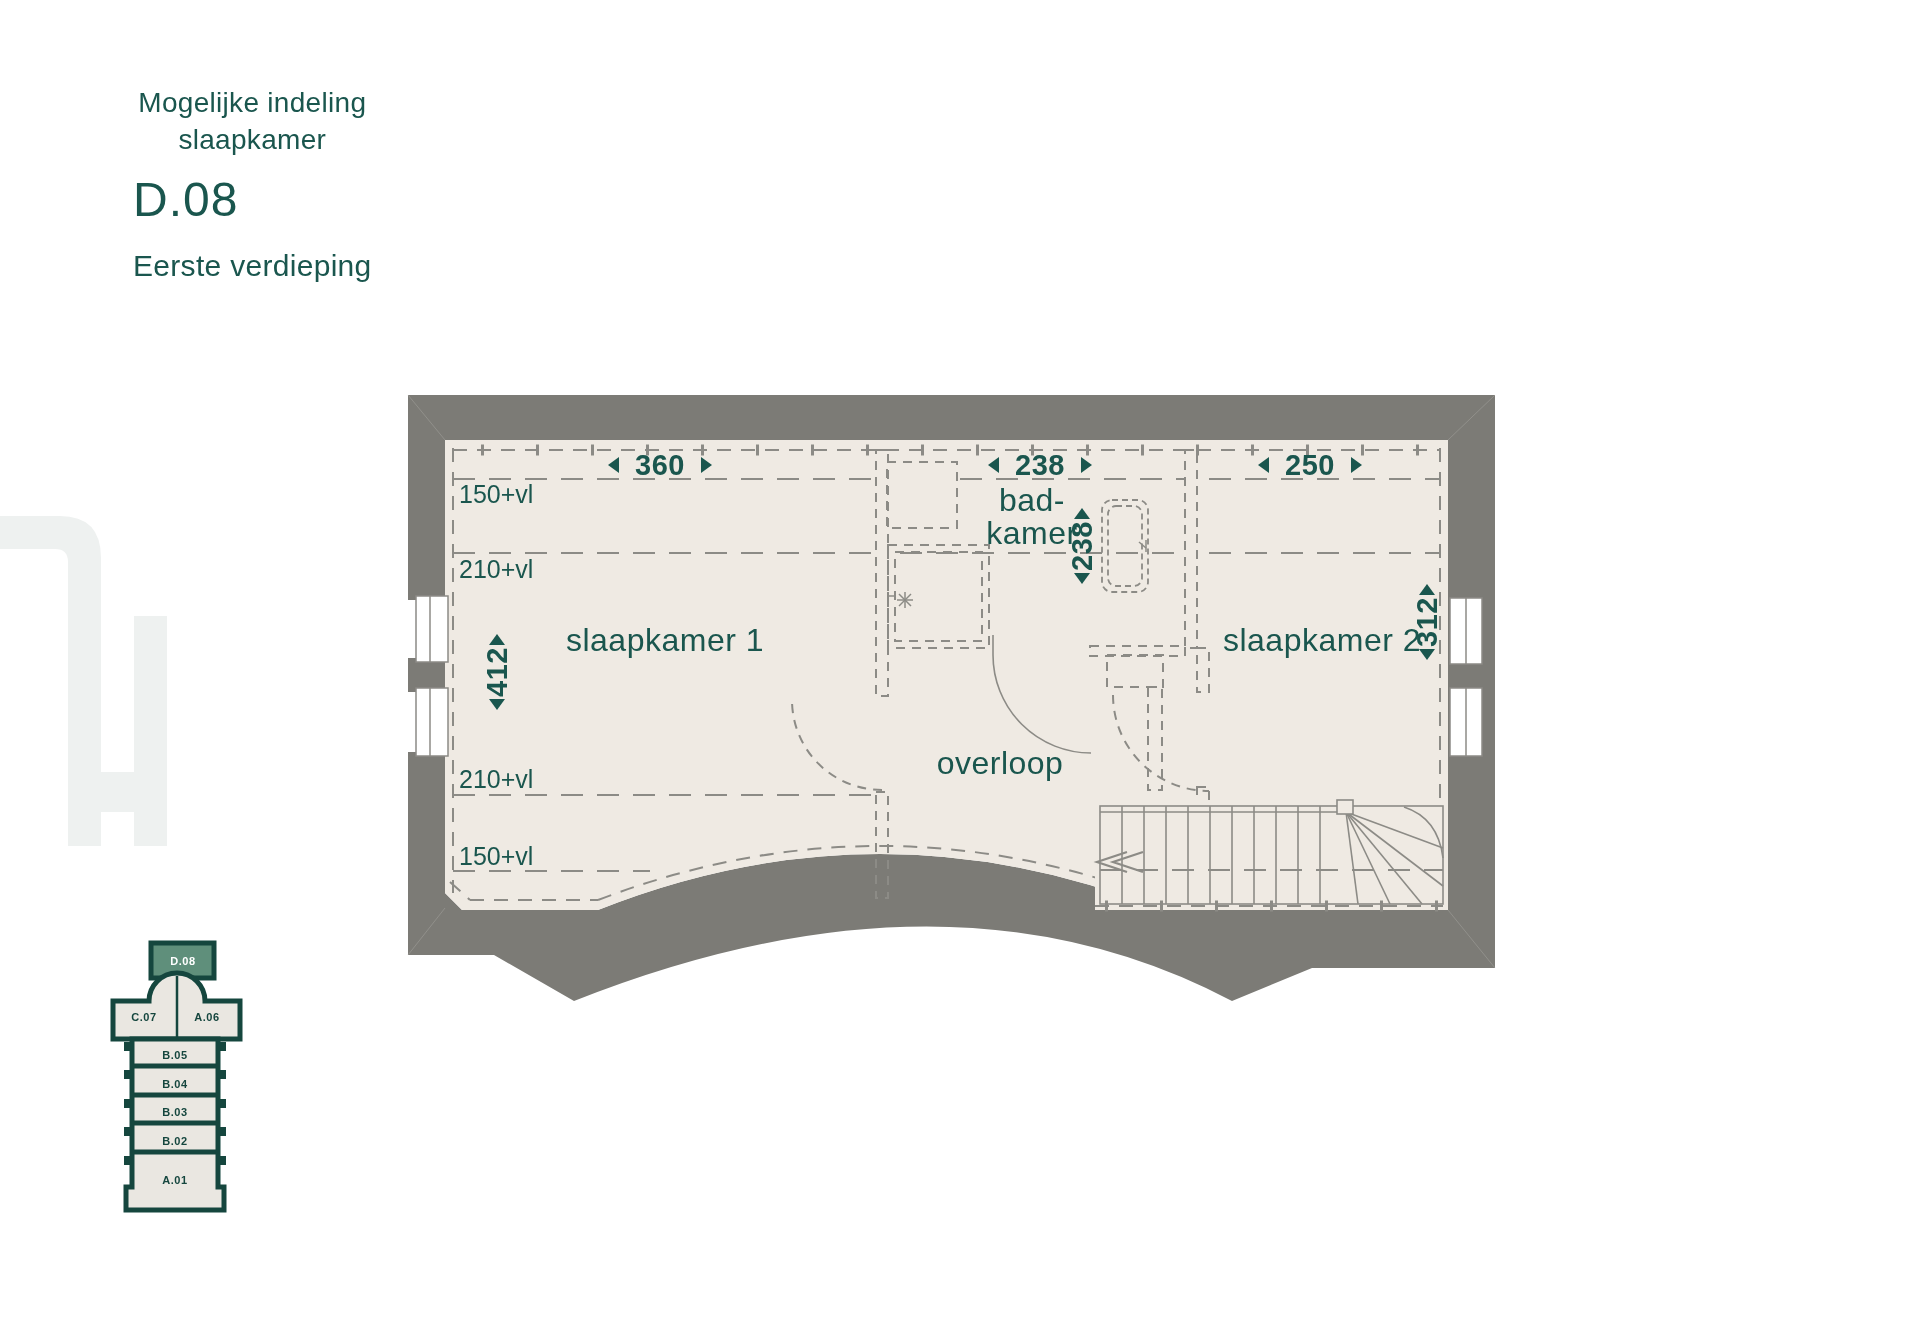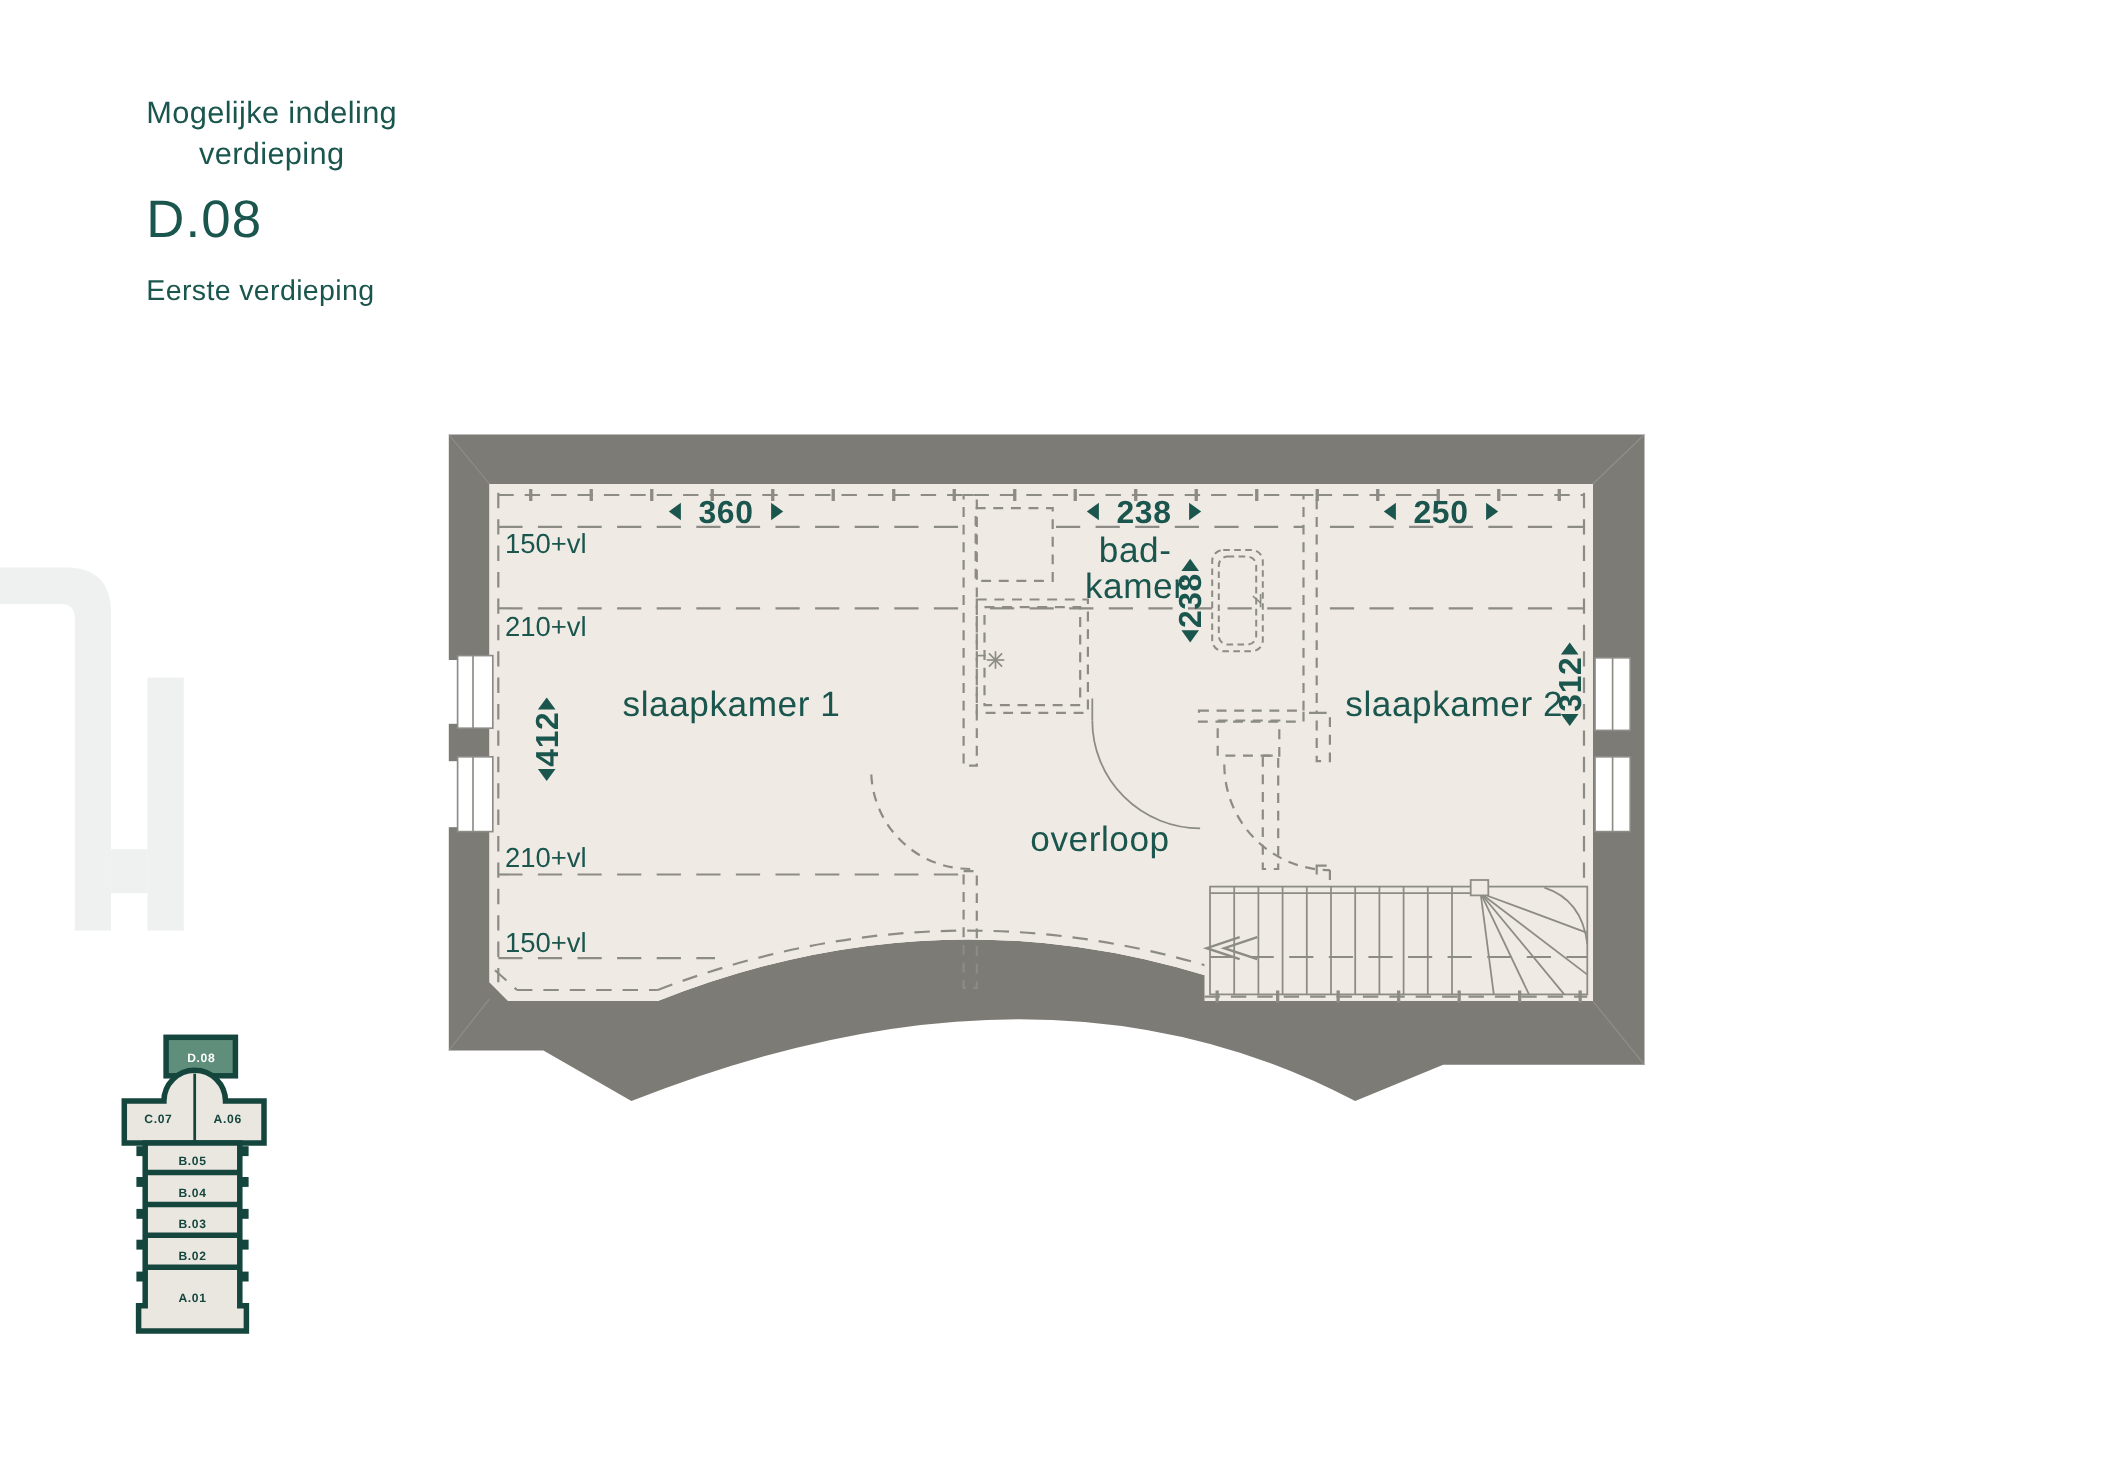--- a/index.html
+++ b/index.html
@@ -3,40 +3,40 @@
 <meta charset="utf-8">
 <style>
   html,body{margin:0;padding:0;background:#ffffff;}
   body{width:1919px;height:1329px;position:relative;overflow:hidden;
        font-family:"Liberation Sans", sans-serif;}
   .canvas{position:absolute;left:0;top:0;width:1919px;height:1329px;}
   
   .header{position:absolute;left:133px;top:84px;color:#1a564e;z-index:5;}
   .header .sub{font-size:28px;line-height:37px;font-weight:500;letter-spacing:.3px;text-align:center;}
   .header .unit{font-size:48px;font-weight:400;letter-spacing:1px;margin-top:14px;}
-  .header .floor{font-size:26px;font-weight:500;margin-top:22px;letter-spacing:.3px;}
+  .header .floor{font-size:30px;font-weight:500;margin-top:22px;letter-spacing:.3px;}
   
   svg text{font-family:"Liberation Sans", sans-serif;}
   .dashL{stroke:#8c8b86;stroke-width:2;fill:none;stroke-dasharray:22 14;}
   .dashM{stroke:#8c8b86;stroke-width:2;fill:none;stroke-dasharray:14 10;}
   .dashS{stroke:#8c8b86;stroke-width:2;fill:none;stroke-dasharray:9 7;}
   .thin{stroke:#8c8b86;stroke-width:1.6;fill:none;}
   .teal-t{fill:#1a564e;}
   .room-label{font-size:32px;font-weight:500;letter-spacing:.5px;}
   .dim-t{font-size:29px;font-weight:600;letter-spacing:.5px;}
   .zone-t{font-size:25px;font-weight:500;}
   .site-t{font-size:11px;font-weight:700;letter-spacing:.6px;fill:#15463e;}
 </style>
 </head>
 <body>
 
 <div class="header">
   <div class="sub">
     <div>Mogelijke indeling</div>
-    <div>verdieping</div>
+    <div>slaapkamer</div>
   </div>
   <div class="unit">D.08</div>
   <div class="floor">Eerste verdieping</div>
 </div>
 
 <svg class="canvas" viewBox="0 0 1919 1329">
 
   <g fill="#eef1f0">
     <path d="M0,516 H60 Q101,516 101,558 V846 H68 V562 Q68,549 55,549 H0 Z"></path>
     <rect x="134" y="616" width="33" height="230"></rect>

